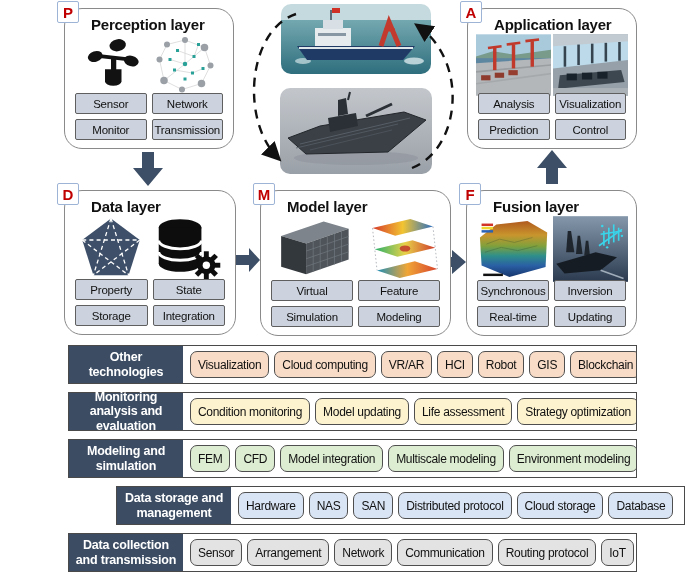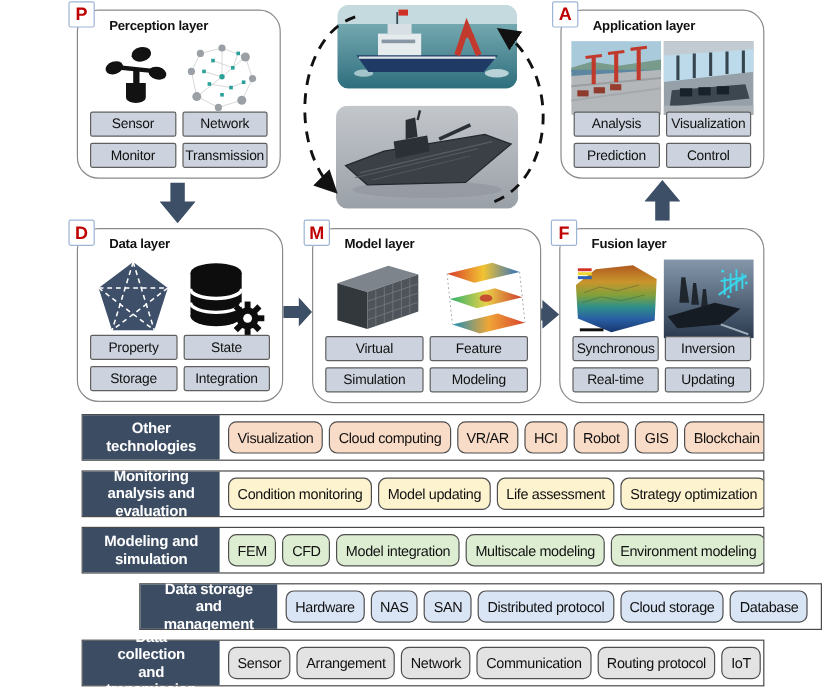--- a/index.html
+++ b/index.html
@@ -2,35 +2,35 @@
 <html><head>
 <meta charset="utf-8">
 <style>
   html,body{margin:0;padding:0;background:#fff;}
   .canvas{position:relative;width:700px;height:575px;background:#fff;font-family:"Liberation Sans",sans-serif;overflow:hidden;}
 
   
   .layer-box{position:absolute;background:#fff;border:1.4px solid #8a8a8a;border-radius:18px;box-sizing:border-box;}
   .badge{position:absolute;top:-8px;left:-8px;width:22px;height:22px;background:#fff;border:1.6px solid #9db4d6;border-radius:2px;
          display:flex;align-items:center;justify-content:center;font-weight:bold;font-size:15px;color:#c00000;box-sizing:border-box;z-index:3;}
-  .layer-title{position:absolute;top:7px;left:26px;font-size:11px;font-weight:bold;color:#111;letter-spacing:-0.2px;white-space:nowrap;}
+  .layer-title{position:absolute;top:7px;left:26px;font-size:15px;font-weight:bold;color:#111;letter-spacing:-0.2px;white-space:nowrap;}
   .layer-images{position:absolute;top:25px;left:8px;right:8px;display:flex;justify-content:center;align-items:center;gap:4px;}
   .layer-buttons{position:absolute;left:10px;right:10px;bottom:8px;display:grid;grid-template-columns:1fr 1fr;gap:5px;}
   .lbtn{height:21px;background:#ccd3de;border:1px solid #5f5f5f;border-radius:2px;display:flex;align-items:center;justify-content:center;
         font-size:11.5px;color:#111;letter-spacing:-0.2px;white-space:nowrap;box-sizing:border-box;}
 
   
   .photo{position:absolute;border-radius:10px;overflow:hidden;}
   .photo svg{display:block;}
   .arrow{position:absolute;}
 
   
   .row{position:absolute;left:68px;width:569px;height:39px;border:1.5px solid #4a4a4a;box-sizing:border-box;display:flex;background:#fff;}
   .row-label{flex:0 0 114px;background:#3b4c63;color:#fff;font-weight:bold;font-size:12.5px;display:flex;align-items:center;justify-content:center;
-             text-align:center;line-height:1.15;padding:0 17px;box-sizing:border-box;letter-spacing:-0.2px;}
+             text-align:center;line-height:1.15;padding:0 5px;box-sizing:border-box;letter-spacing:-0.2px;}
   .chips{flex:1;display:flex;align-items:center;gap:5px;padding-left:7px;overflow:hidden;}
   .chip{height:27px;border:1.4px solid #4f4f4f;border-radius:7px;display:flex;align-items:center;padding:0 7px;font-size:12px;color:#111;
         letter-spacing:-0.3px;white-space:nowrap;box-sizing:border-box;}
   .chip.c0{background:#f9dcc7;}
   .chip.c1{background:#fdf3cf;}
   .chip.c2{background:#ddedd2;}
   .chip.c3{background:#d9e4f4;}
   .chip.c4{background:#e3e3e3;}
 </style>
 </head>

